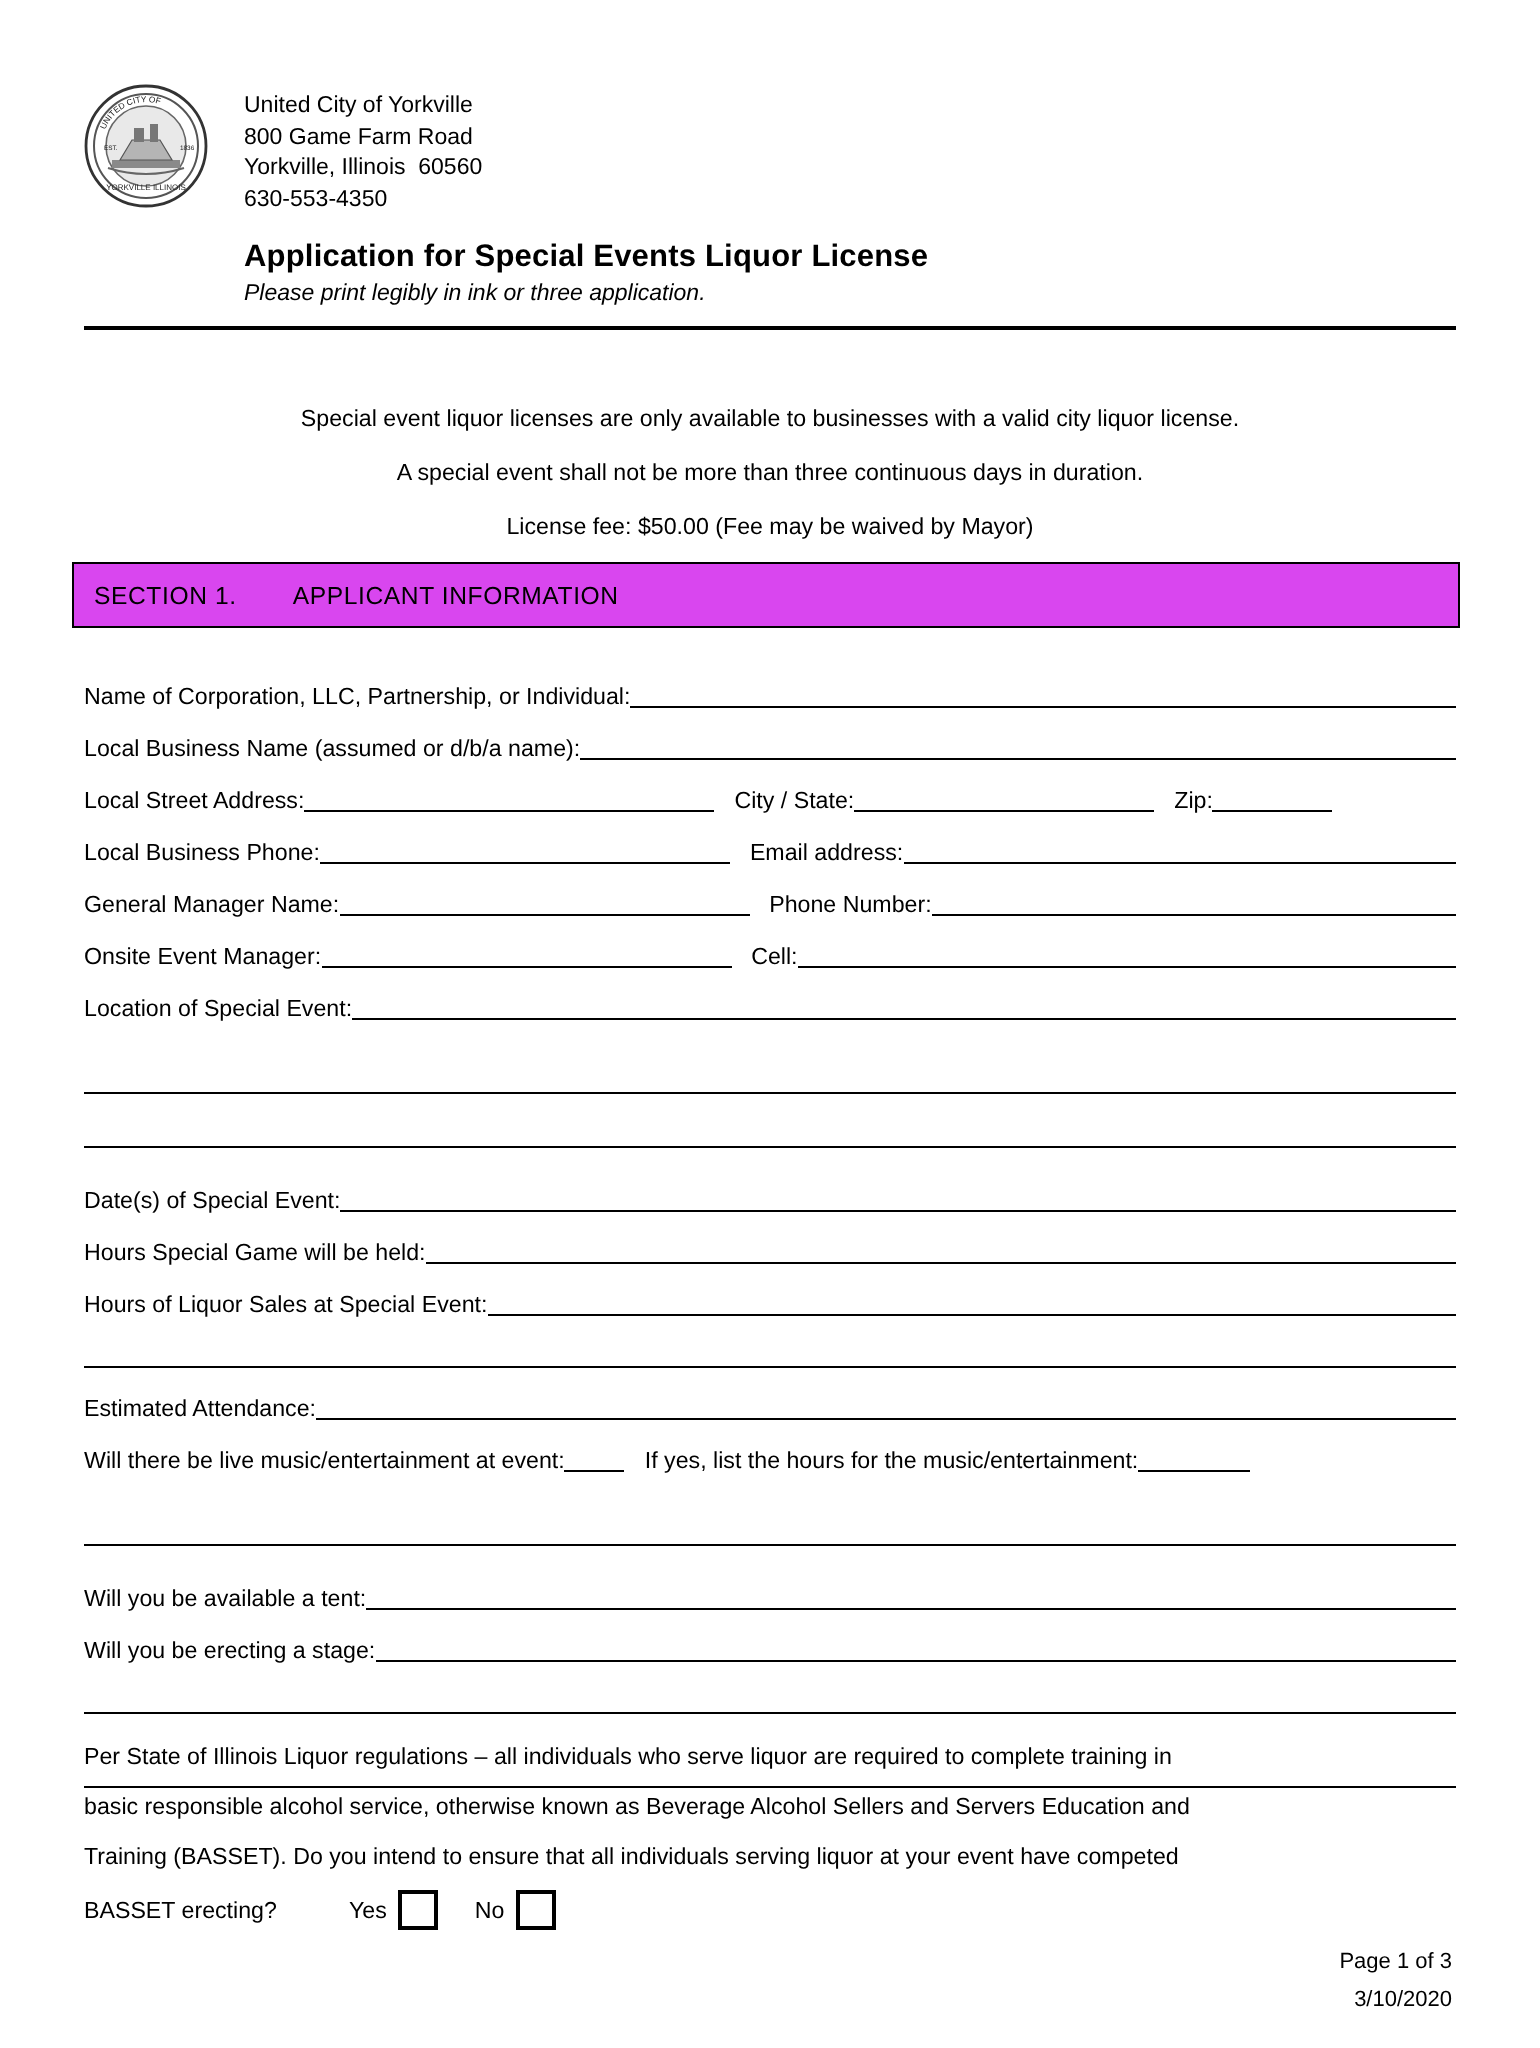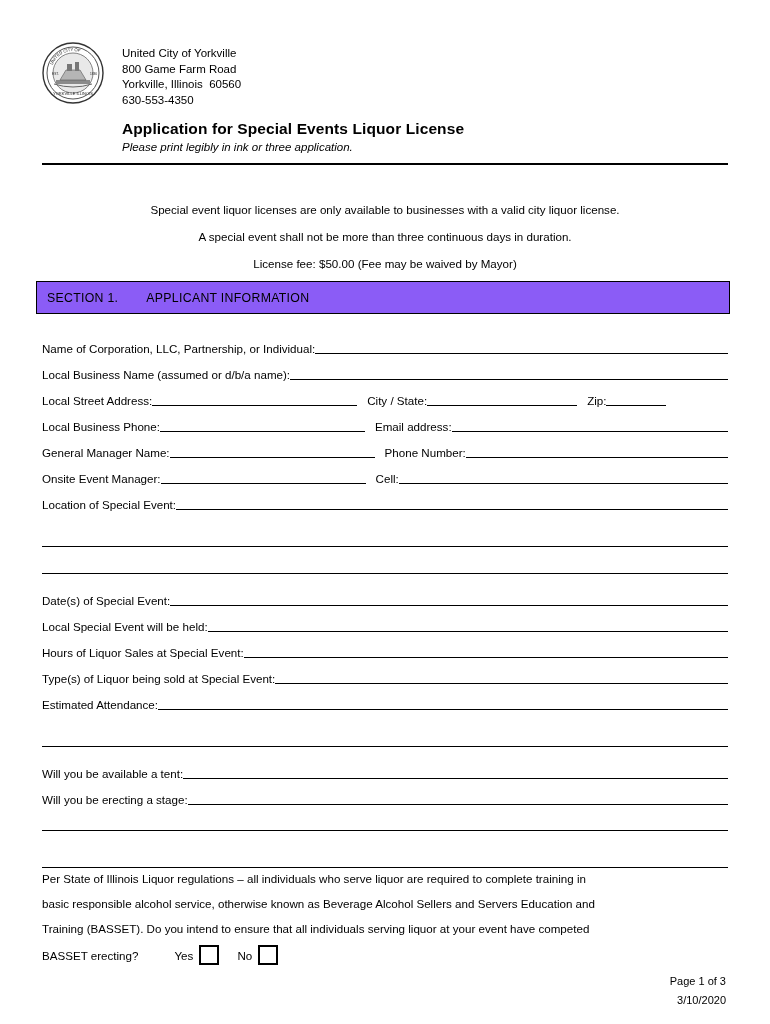--- a/index.html
+++ b/index.html
@@ -76,21 +76,21 @@
     font-size: 11.6px;
     line-height: 27px;
   }
   
   .section-bar {
     position: absolute;
     left: 36px;
     top: 281px;
     width: 694px;
     height: 33px;
-    background: #8b5cf6;
+    background: #d946ef;
     border: 1px solid #000;
     box-sizing: border-box;
     display: flex;
     align-items: center;
     font-size: 12.3px;
     letter-spacing: 0.3px;
   }
   .section-bar .sec-num { margin-left: 10px; }
   .section-bar .sec-label { margin-left: 28px; }
 
@@ -270,39 +270,45 @@
     <div class="blank-line"></div>
     <div class="blank-line"></div>
     <div class="spacer-8"></div>
 
     <div class="frow">
       <span class="lbl">Date(s) of Special Event:</span>
       <span class="dots"></span>
     </div>
 
     <div class="frow">
-      <span class="lbl">Local Special Event will be held:</span>
+      <span class="lbl">Hours Special Game will be held:</span>
       <span class="dots"></span>
     </div>
 
     <div class="frow">
       <span class="lbl">Hours of Liquor Sales at Special Event:</span>
       <span class="dots"></span>
     </div>
 
     <div class="frow">
-      <span class="lbl">Type(s) of Liquor being sold at Special Event:</span>
       <span class="dots"></span>
     </div>
 
     <div class="frow">
       <span class="lbl">Estimated Attendance:</span>
       <span class="dots"></span>
     </div>
 
+    <div class="frow">
+      <span class="lbl">Will there be live music/entertainment at event:</span>
+      <span class="dots fixed-f"></span>
+      <span class="gap"></span>
+      <span class="lbl">If yes, list the hours for the music/entertainment:</span>
+      <span class="dots fixed-c"></span>
+    </div>
 
     <div class="spacer-8"></div>
     <div class="blank-line"></div>
     <div class="spacer-8"></div>
 
     <div class="frow">
       <span class="lbl">Will you be available a tent: </span>
       <span class="dots"></span>
     </div>
 

